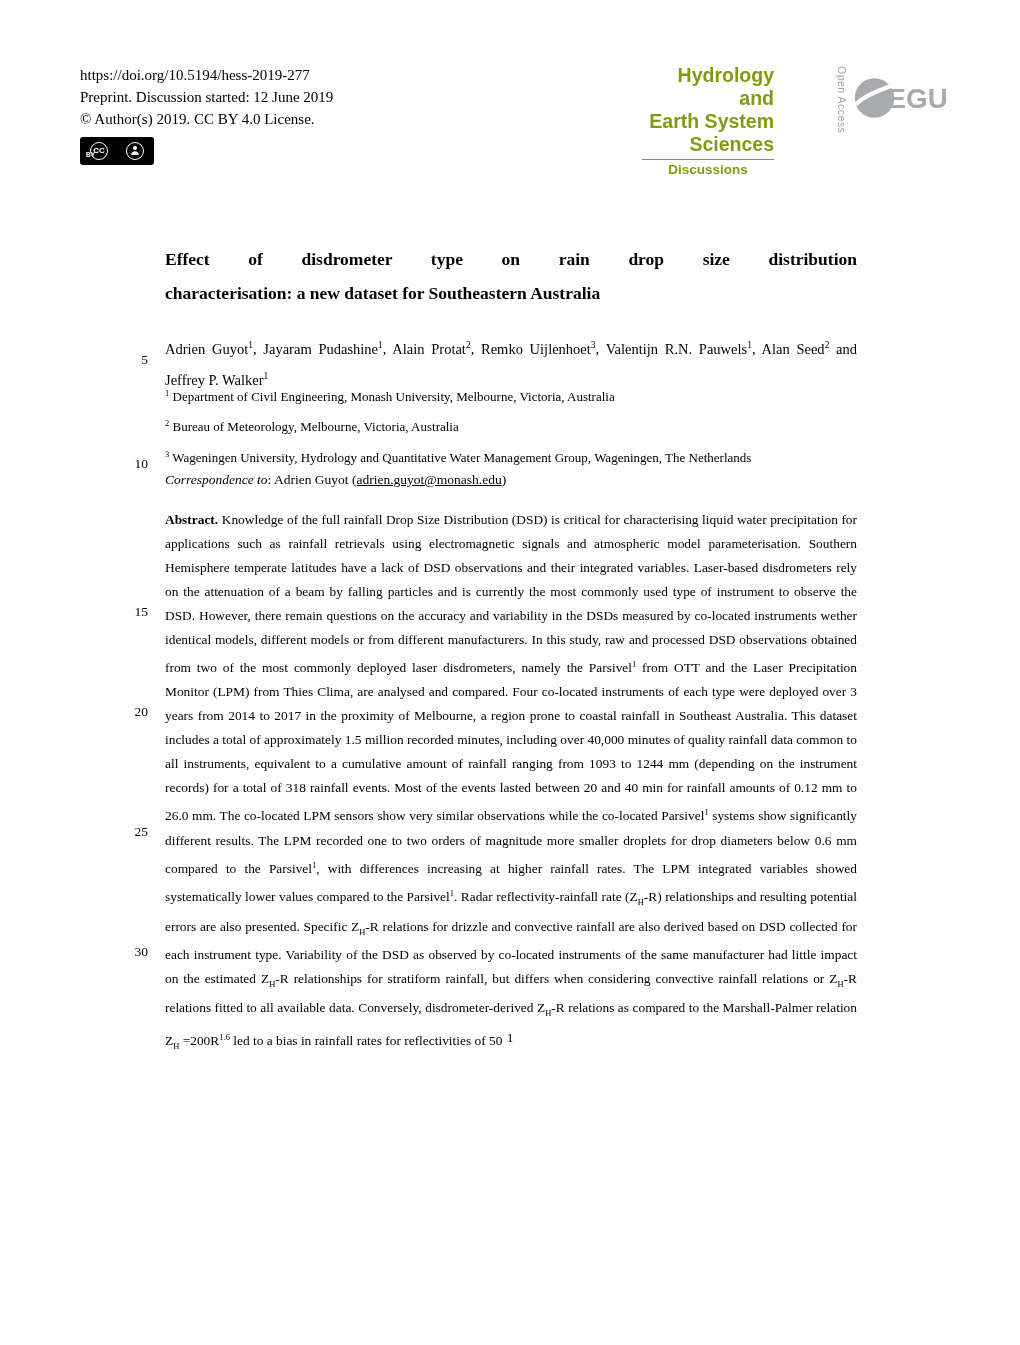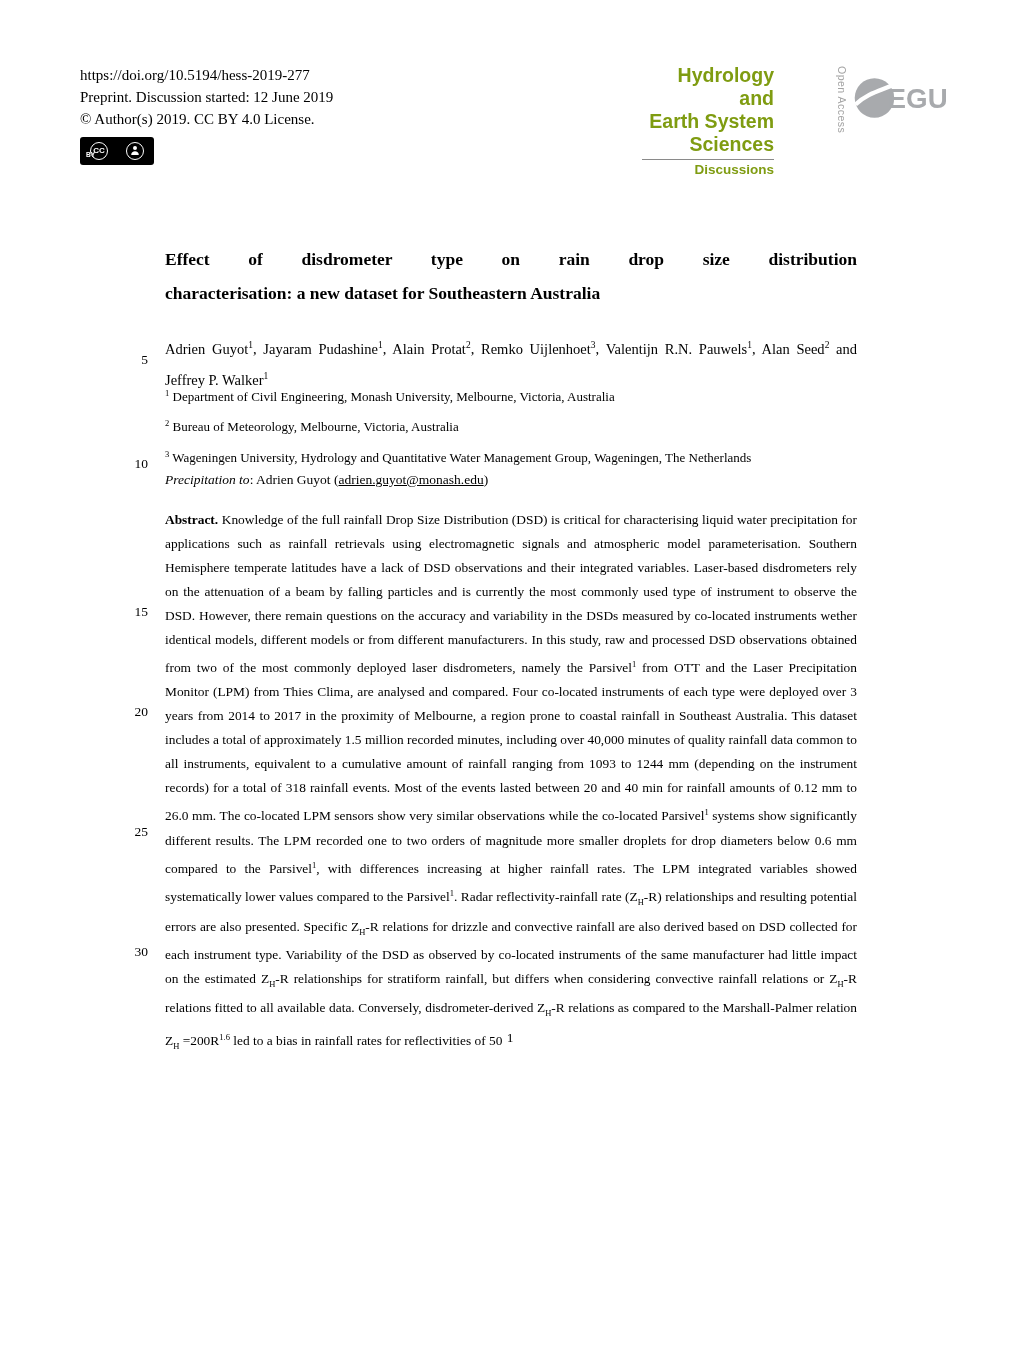--- a/index.html
+++ b/index.html
@@ -16,21 +16,21 @@
                color:#fff; font-family:"Liberation Sans",sans-serif; font-size:8px; font-weight:bold;
                display:flex; align-items:center; justify-content:center; }
   .cc-by-label { position:absolute; left:6px; bottom:-1px; color:#fff; font-size:6.5px;
                  font-family:"Liberation Sans",sans-serif; font-weight:bold; }
 
   
   .journal-block { position:absolute; top:64px; right:190px; width:132px; text-align:right;
                    font-family:"Liberation Sans","DejaVu Sans",sans-serif; color:#7f9c11; }
   .journal-line { font-size:19.5px; line-height:23px; font-weight:bold; }
   .journal-divider { border:none; border-top:1.5px solid #8a8a8a; margin:3px 0 2px 0; }
-  .discussions { font-size:13.5px; line-height:16px; font-weight:bold; }
+  .discussions { font-size:13.5px; line-height:16px; font-weight:bold;text-align:center; }
   .open-access { position:absolute; left:836px; top:66px; height:92px;
                  writing-mode:vertical-rl; font-family:"Liberation Sans",sans-serif;
                  font-size:10.5px; color:#a3a3a3; letter-spacing:0.5px; }
   .egu-logo { position:absolute; left:854px; top:66px; }
 
   
   .title-block { position:absolute; left:165px; top:242px; width:692px;
                  font-size:17.5px; font-weight:bold; line-height:34px; }
   .title-line-1 { text-align:justify; text-align-last:justify; }
   .title-line-2 { text-align:left; }
@@ -104,21 +104,21 @@
   </div>
 
   <p class="authors"><span>Adrien Guyot</span><sup>1</sup><span>, </span><span>Jayaram Pudashine</span><sup>1</sup><span>, </span><span>Alain Protat</span><sup>2</sup><span>, </span><span>Remko Uijlenhoet</span><sup>3</sup><span>, </span><span>Valentijn R.N. Pauwels</span><sup>1</sup><span>, </span><span>Alan Seed</span><sup>2</sup><span> and </span><span>Jeffrey P. Walker</span><sup>1</sup></p>
 
   <div class="affiliations">
     <div><sup>1</sup> <span>Department of Civil Engineering, Monash University, Melbourne, Victoria, Australia</span></div>
     <div><sup>2</sup> <span>Bureau of Meteorology, Melbourne, Victoria, Australia</span></div>
     <div><sup>3</sup> <span>Wageningen University, Hydrology and Quantitative Water Management Group, Wageningen, The Netherlands</span></div>
   </div>
 
-  <p class="correspondence"><i>Precipitation to</i><span>: Adrien Guyot (</span><a>adrien.guyot@monash.edu</a><span>)</span></p>
+  <p class="correspondence"><i>Correspondence to</i><span>: Adrien Guyot (</span><a>adrien.guyot@monash.edu</a><span>)</span></p>
 
   <p class="abstract"><b>Abstract.</b><span> Knowledge of the full rainfall Drop Size Distribution (DSD) is critical for characterising liquid water precipitation for applications such as rainfall retrievals using electromagnetic signals and atmospheric model parameterisation. Southern Hemisphere temperate latitudes have a lack of DSD observations and their integrated variables. Laser-based disdrometers rely on the attenuation of a beam by falling particles and is currently the most commonly used type of instrument to observe the DSD. However, there remain questions on the accuracy and variability in the DSDs measured by co-located instruments wether identical models, different models or from different manufacturers. In this study, raw and processed DSD observations obtained from two of the most commonly deployed laser disdrometers, namely the Parsivel</span><sup>1</sup><span> from OTT and the Laser Precipitation Monitor (LPM) from Thies Clima, are analysed and compared. Four co-located instruments of each type were deployed over 3 years from 2014 to 2017 in the proximity of Melbourne, a region prone to coastal rainfall in Southeast Australia. This dataset includes a total of approximately 1.5 million recorded minutes, including over 40,000 minutes of quality rainfall data common to all instruments, equivalent to a cumulative amount of rainfall ranging from 1093 to 1244 mm (depending on the instrument records) for a total of 318 rainfall events. Most of the events lasted between 20 and 40 min for rainfall amounts of 0.12 mm to 26.0 mm. The co-located LPM sensors show very similar observations while the co-located Parsivel</span><sup>1</sup><span> systems show significantly different results. The LPM recorded one to two orders of magnitude more smaller droplets for drop diameters below 0.6 mm compared to the Parsivel</span><sup>1</sup><span>, with differences increasing at higher rainfall rates. The LPM integrated variables showed systematically lower values compared to the Parsivel</span><sup>1</sup><span>. Radar reflectivity-rainfall rate (Z</span><sub>H</sub><span>-R) relationships and resulting potential errors are also presented. Specific Z</span><sub>H</sub><span>-R relations for drizzle and convective rainfall are also derived based on DSD collected for each instrument type. Variability of the DSD as observed by co-located instruments of the same manufacturer had little impact on the estimated Z</span><sub>H</sub><span>-R relationships for stratiform rainfall, but differs when considering convective rainfall relations or Z</span><sub>H</sub><span>-R relations fitted to all available data. Conversely, disdrometer-derived Z</span><sub>H</sub><span>-R relations as compared to the Marshall-Palmer relation Z</span><sub>H</sub><span> =200R</span><sup>1.6</sup><span> led to a bias in rainfall rates for reflectivities of 50</span></p>
 
   <div class="margin-num mn-0">5</div>
   <div class="margin-num mn-1">10</div>
   <div class="margin-num mn-2">15</div>
   <div class="margin-num mn-3">20</div>
   <div class="margin-num mn-4">25</div>
   <div class="margin-num mn-5">30</div>
 

